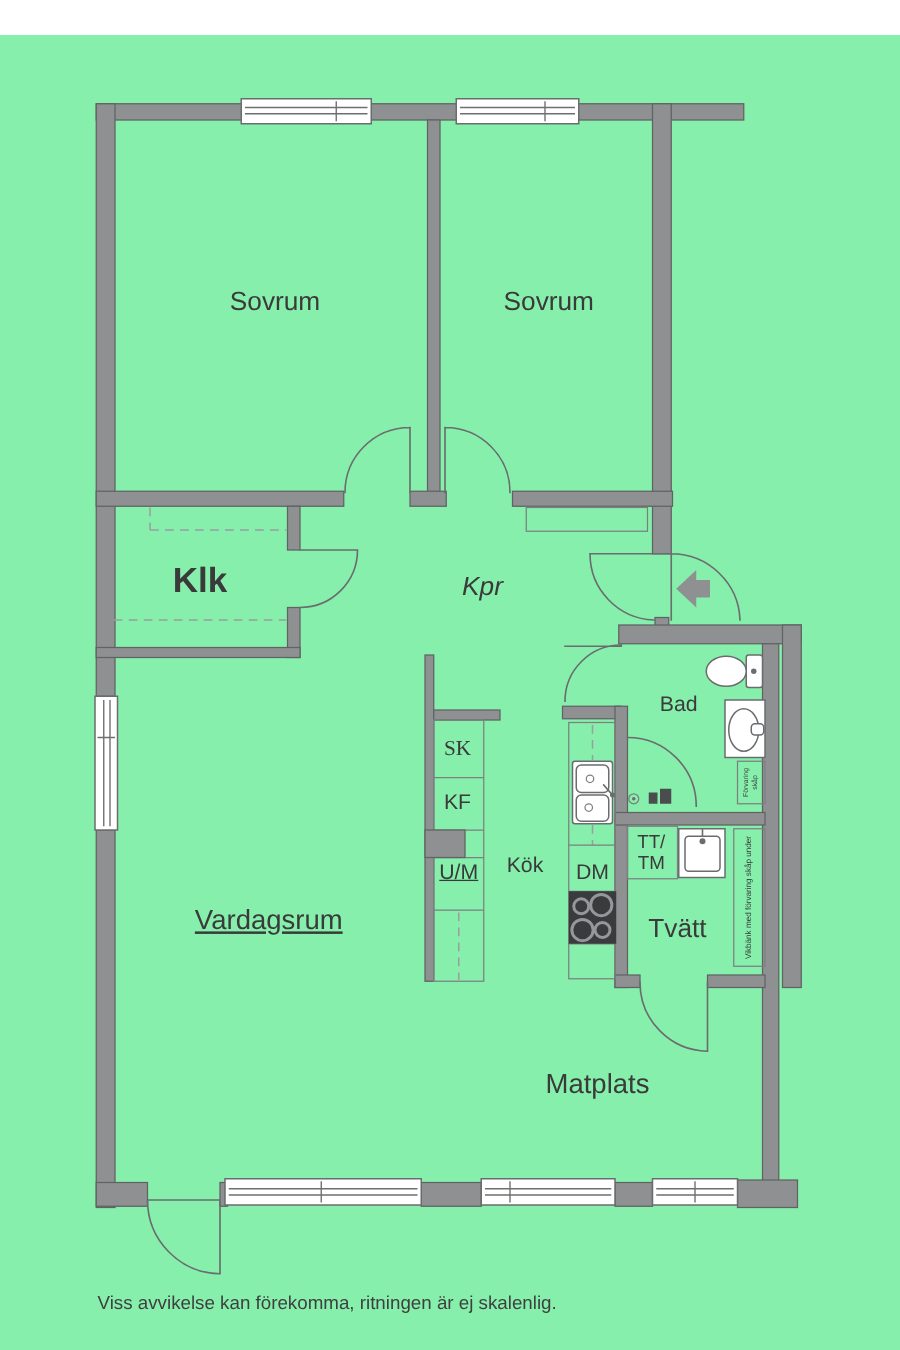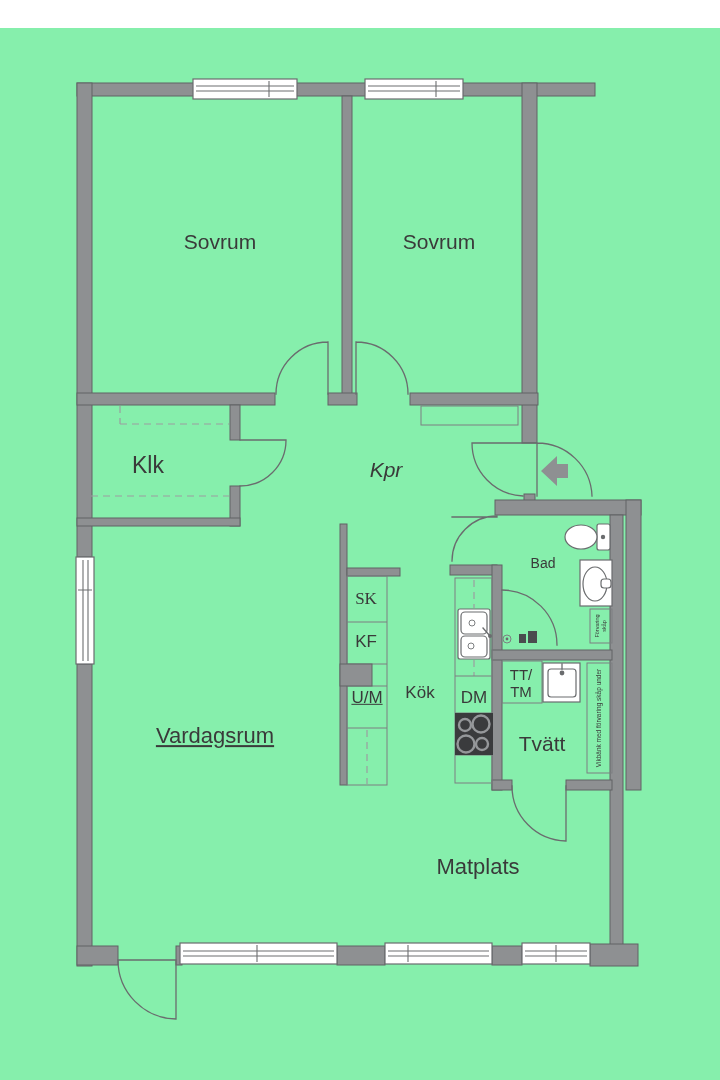--- a/index.html
+++ b/index.html
@@ -153,32 +153,33 @@
         <rect class="fix" x="548" y="641" width="28" height="28" rx="3"></rect>
         <path class="ln" d="M562 641 V636"></path>
         <circle cx="562" cy="645" r="2.4" fill="var(--line)"></circle>
       </g>
       <rect class="thin" x="587" y="635" width="25" height="110" fill="#fff"></rect>
     </g>
   </svg>
 
   <div class="lbl" style="left:220px;top:214px;font-size:21px;">Sovrum</div>
   <div class="lbl" style="left:439px;top:214px;font-size:21px;">Sovrum</div>
-  <div class="lbl" style="left:148px;top:437px;font-size:23px;">Klk</div>
+  <div class="lbl" style="left:160px;top:437px;font-size:28px;font-weight:bold;">Klk</div>
   <div class="lbl" style="left:386px;top:442px;font-size:21px;font-style:italic;">Kpr</div>
-  <div class="lbl" style="left:543px;top:536px;font-size:14px;">Bad</div>
+  <div class="lbl" style="left:543px;top:536px;font-size:17px;">Bad</div>
   <div class="lbl" style="left:420px;top:665px;font-size:17px;">Kök</div>
   <div class="lbl" style="left:215px;top:708px;font-size:22px;text-decoration:underline;">Vardagsrum</div>
   <div class="lbl" style="left:542px;top:716px;font-size:21px;">Tvätt</div>
   <div class="lbl" style="left:478px;top:839px;font-size:22px;">Matplats</div>
 
   <div class="lbl" style="left:366px;top:571px;font-size:17px;font-family:Liberation Serif, serif;">SK</div>
   <div class="lbl" style="left:366px;top:614px;font-size:17px;">KF</div>
   <div class="lbl" style="left:367px;top:670px;font-size:17px;text-decoration:underline;">U/M</div>
   <div class="lbl" style="left:474px;top:670px;font-size:17px;">DM</div>
   <div class="lbl" style="left:521px;top:655px;font-size:15px;line-height:1.1;">TT/
 TM</div>
 
   <div class="lbl vlbl2" style="left:601px;top:598px;font-size:5.5px;line-height:1.2;">Förvaring
 skåp</div>
   <div class="lbl vlbl" style="left:599px;top:690px;font-size:6.5px;">Vikbänk med förvaring skåp under</div>
 
+  <div class="footnote">Viss avvikelse kan förekomma, ritningen är ej skalenlig.</div>
 </div>
 
 </body></html>

